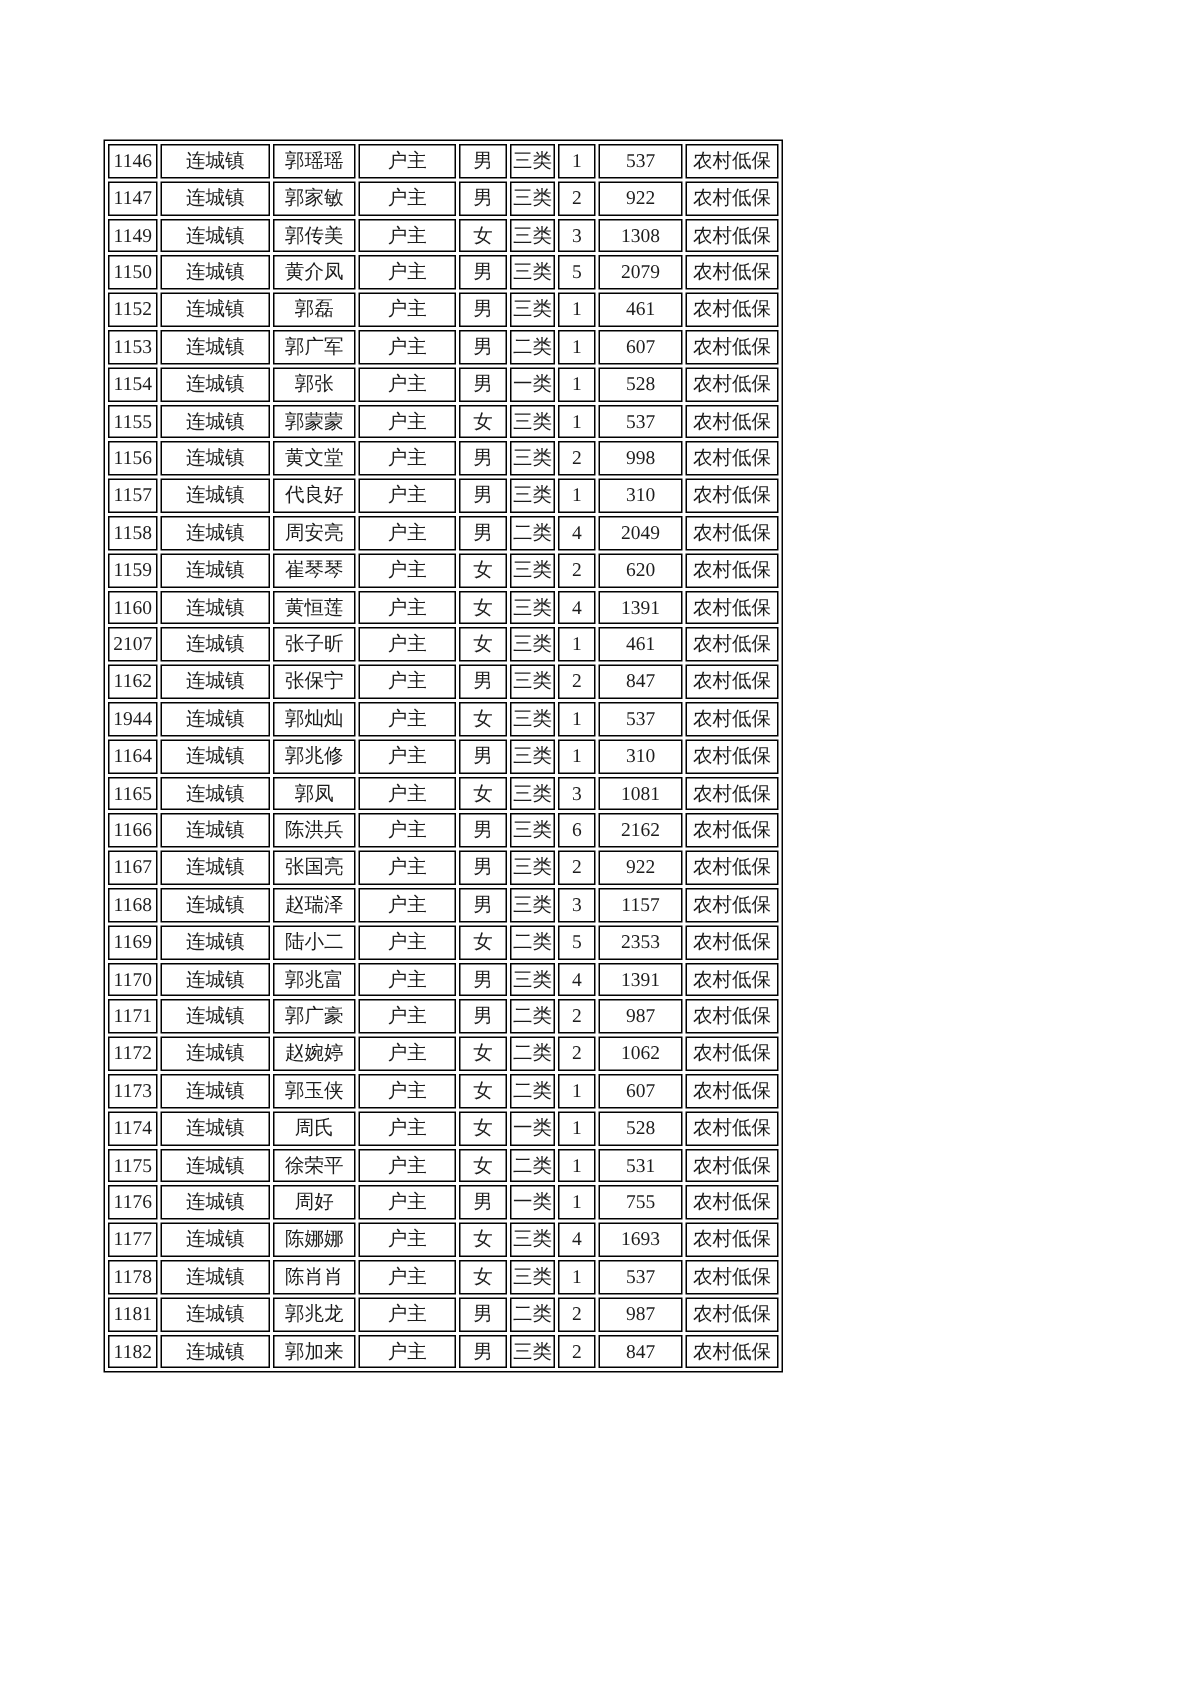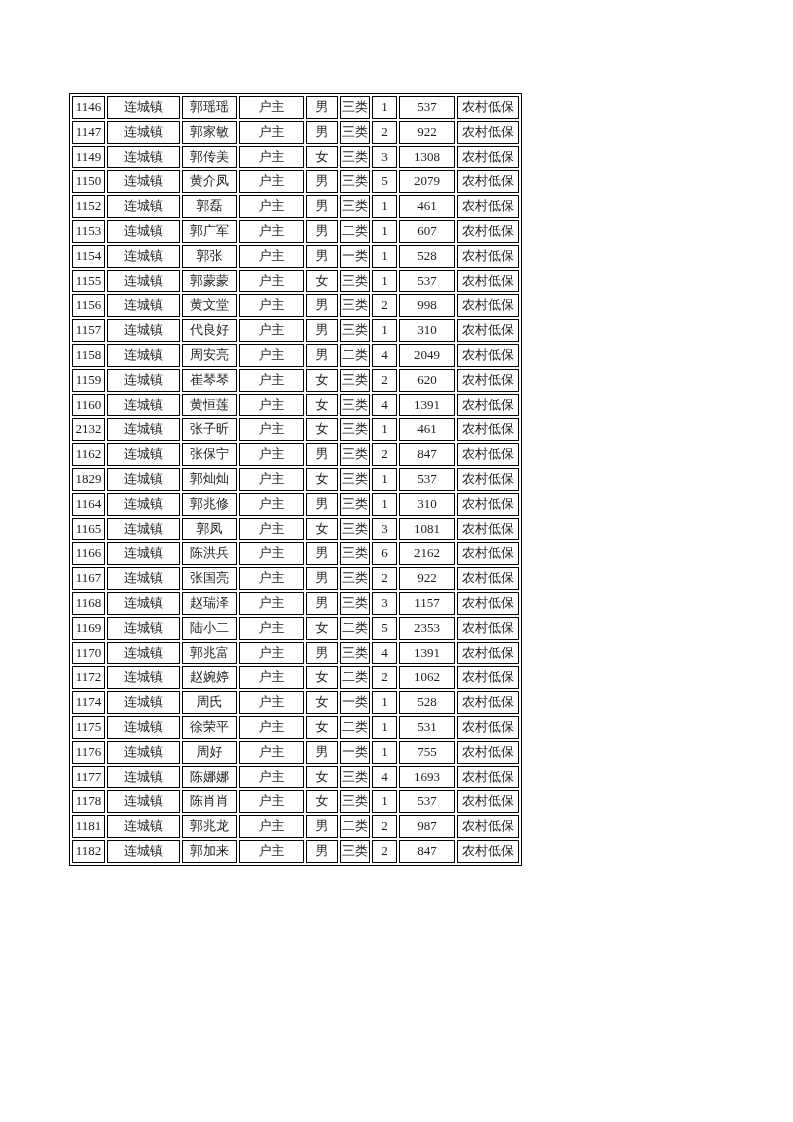--- a/index.html
+++ b/index.html
@@ -202,21 +202,21 @@
           <td>连城镇</td>
           <td>黄恒莲</td>
           <td>户主</td>
           <td>女</td>
           <td>三类</td>
           <td>4</td>
           <td>1391</td>
           <td>农村低保</td>
         </tr>
         <tr>
-          <td>2132</td>
+          <td>2107</td>
           <td>连城镇</td>
           <td>张子昕</td>
           <td>户主</td>
           <td>女</td>
           <td>三类</td>
           <td>1</td>
           <td>461</td>
           <td>农村低保</td>
         </tr>
         <tr>
@@ -224,21 +224,21 @@
           <td>连城镇</td>
           <td>张保宁</td>
           <td>户主</td>
           <td>男</td>
           <td>三类</td>
           <td>2</td>
           <td>847</td>
           <td>农村低保</td>
         </tr>
         <tr>
-          <td>1829</td>
+          <td>1944</td>
           <td>连城镇</td>
           <td>郭灿灿</td>
           <td>户主</td>
           <td>女</td>
           <td>三类</td>
           <td>1</td>
           <td>537</td>
           <td>农村低保</td>
         </tr>
         <tr>
@@ -312,28 +312,50 @@
           <td>连城镇</td>
           <td>郭兆富</td>
           <td>户主</td>
           <td>男</td>
           <td>三类</td>
           <td>4</td>
           <td>1391</td>
           <td>农村低保</td>
         </tr>
         <tr>
+          <td>1171</td>
+          <td>连城镇</td>
+          <td>郭广豪</td>
+          <td>户主</td>
+          <td>男</td>
+          <td>二类</td>
+          <td>2</td>
+          <td>987</td>
+          <td>农村低保</td>
+        </tr>
+        <tr>
           <td>1172</td>
           <td>连城镇</td>
           <td>赵婉婷</td>
           <td>户主</td>
           <td>女</td>
           <td>二类</td>
           <td>2</td>
           <td>1062</td>
+          <td>农村低保</td>
+        </tr>
+        <tr>
+          <td>1173</td>
+          <td>连城镇</td>
+          <td>郭玉侠</td>
+          <td>户主</td>
+          <td>女</td>
+          <td>二类</td>
+          <td>1</td>
+          <td>607</td>
           <td>农村低保</td>
         </tr>
         <tr>
           <td>1174</td>
           <td>连城镇</td>
           <td>周氏</td>
           <td>户主</td>
           <td>女</td>
           <td>一类</td>
           <td>1</td>

